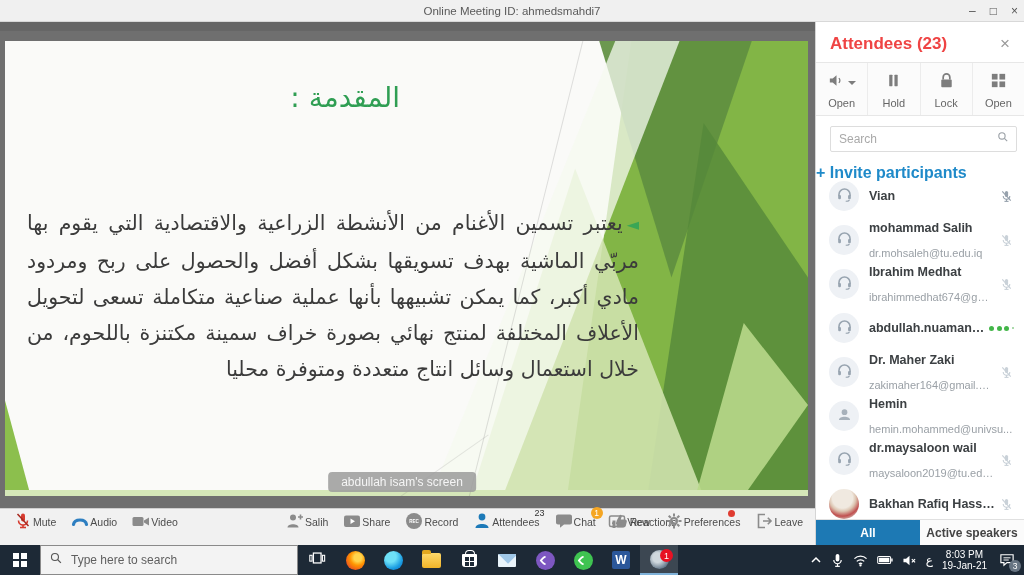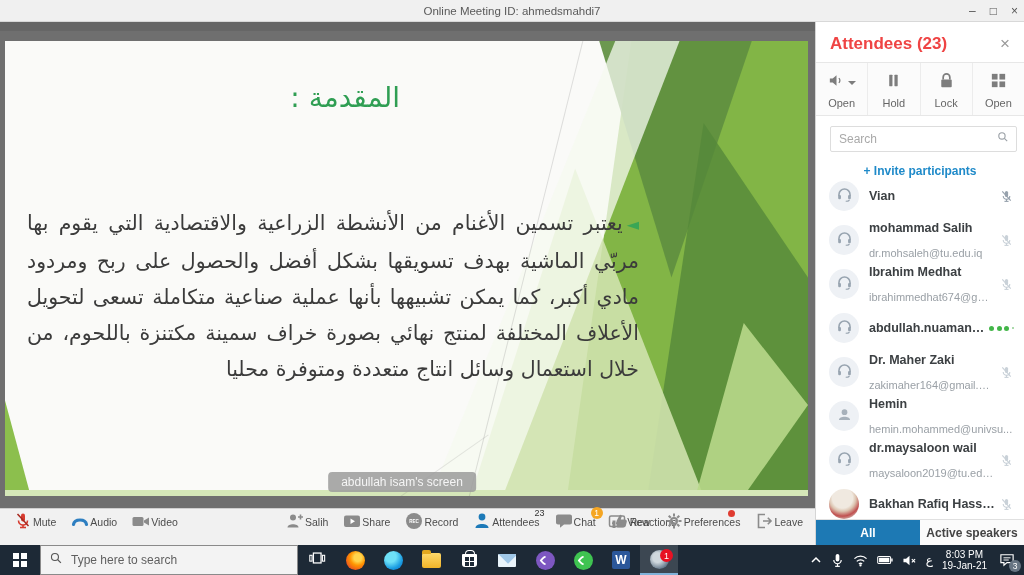--- a/index.html
+++ b/index.html
@@ -79,21 +79,21 @@
     border-top:4px solid #7d7d7d;display:inline-block;}
 
   .search-row{display:flex;align-items:center;padding:10px 12px 8px 14px;gap:8px;}
   .search-box{flex:1;display:flex;align-items:center;border:1px solid #ddd;border-radius:2px;
     height:26px;padding:0 6px;background:#fff;}
   .search-box input{border:none;outline:none;flex:1;font-size:12px;color:#ec4899;min-width:0;
     font-family:"Liberation Sans",sans-serif;background:transparent;}
   .search-box input::placeholder{color:#a9a9a9;}
   .search-box svg{width:14px;height:14px;flex:0 0 auto;}
 
-  .invite-link{text-align:center;font-size:12px;color:#1f8ac9;font-weight:bold;
+  .invite-link{font-size:16px;color:#1f8ac9;font-weight:bold;
     padding:4px 0 6px 0;cursor:default;}
 
   .att-list{position:absolute;top:152px;left:0;right:0;bottom:26px;overflow:hidden;}
   .att-row{display:flex;align-items:center;height:44px;padding:0 10px 0 13px;position:relative;}
   .att-avatar{width:30px;height:30px;border-radius:50%;background:#eef1f5;flex:0 0 auto;
     display:flex;align-items:center;justify-content:center;}
   .att-avatar svg{width:19px;height:19px;}
   .att-avatar.photo{background:
     radial-gradient(circle at 45% 30%,#f0e9e0 0 38%,#dcc4b0 50%,#c05050 68%,#d8cfc4 85%);}
   .att-text{margin-left:10px;min-width:0;flex:1;}

